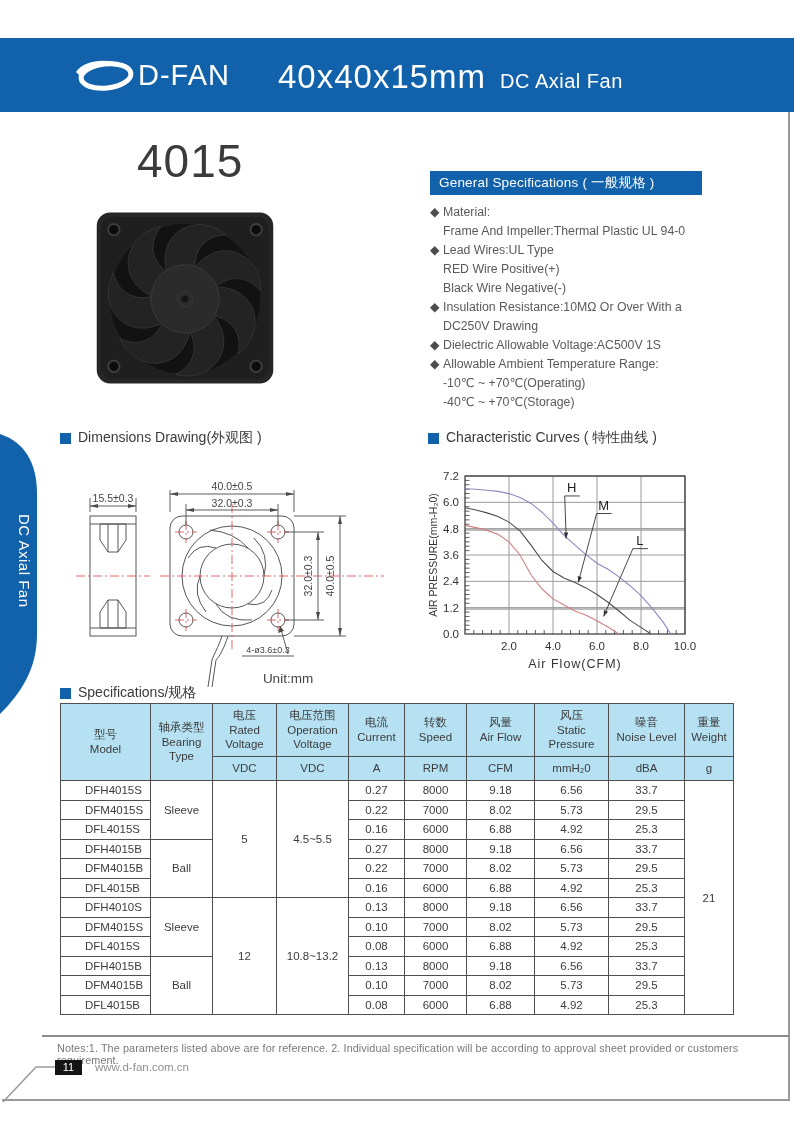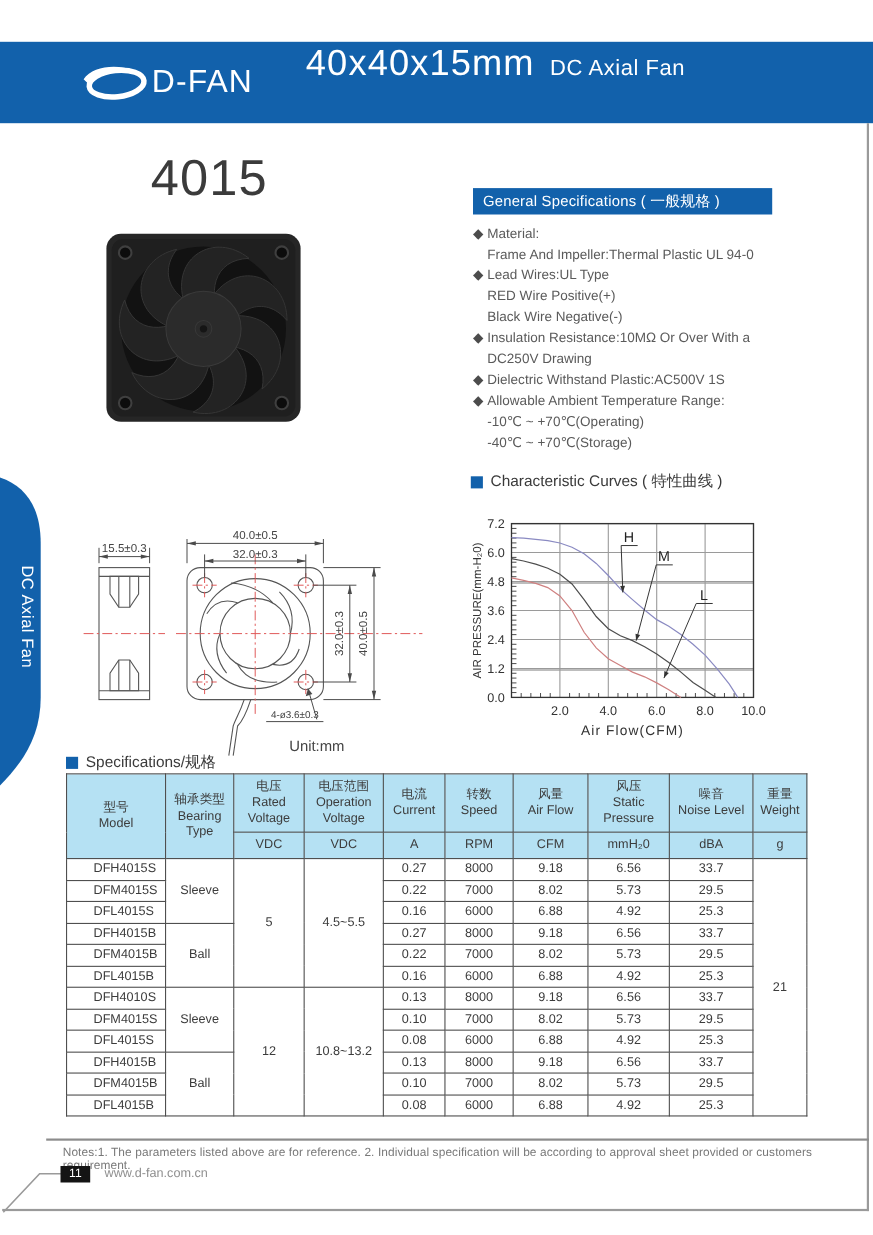--- a/index.html
+++ b/index.html
@@ -4,21 +4,21 @@
 <style>
   *{margin:0;padding:0;box-sizing:border-box}
   html,body{background:#fff}
   body{width:794px;height:1123px;font-family:"Liberation Sans","DejaVu Sans",sans-serif;color:#333}
   .page{position:relative;width:794px;height:1123px;overflow:hidden;background:#fff}
 
   
   .topbar{position:absolute;left:0;top:38px;width:794px;height:74px;background:#1261ab;display:flex;align-items:center}
   .logo-wrap{position:absolute;left:72px;top:16px;display:flex;align-items:center}
   .brand{color:#fff;font-size:29px;font-weight:normal;letter-spacing:1px;margin-left:2px}
-  .head-title{position:absolute;left:278px;top:0;height:74px;display:flex;align-items:baseline;}
+  .head-title{position:absolute;left:278px;top:0;height:74px;display:flex;align-items:baseline;padding-top:20px}
   .head-size{color:#fff;font-size:33px;font-weight:normal;letter-spacing:1px}
   .head-sub{color:#fff;font-size:20px;margin-left:14px;letter-spacing:.5px}
 
   
   .right-border{position:absolute;left:788px;top:112px;width:2px;height:989px;background:#9a9a9a}
   .bottom-border{position:absolute;left:2px;top:1099px;width:788px;height:2px;background:#9a9a9a}
   .notes-rule{position:absolute;left:42px;top:1035px;width:748px;height:2px;background:#8c8c8c}
 
   
   .side-tab-svg{position:absolute;left:0;top:430px}
@@ -142,37 +142,41 @@
         <div class="gs-item">
           <span class="gs-bullet">◆</span>
           <span>Insulation Resistance:10MΩ Or Over With a</span>
         </div>
         <div class="gs-item cont">
           <span class="gs-bullet">◆</span>
           <span>DC250V Drawing</span>
         </div>
         <div class="gs-item">
           <span class="gs-bullet">◆</span>
-          <span>Dielectric Withstand Plastic:AC500V 1S</span>
+          <span>Dielectric Allowable Voltage:AC500V 1S</span>
         </div>
         <div class="gs-item">
           <span class="gs-bullet">◆</span>
           <span>Allowable Ambient Temperature Range:</span>
         </div>
         <div class="gs-item cont">
           <span class="gs-bullet">◆</span>
           <span>-10℃ ~ +70℃(Operating)</span>
         </div>
         <div class="gs-item cont">
           <span class="gs-bullet">◆</span>
           <span>-40℃ ~ +70℃(Storage)</span>
         </div>
       </div>
   </div>
 
+  <div class="section-title st-dims">
+    <span class="blue-square"></span>
+    <span>Dimensions Drawing(外观图 )</span>
+  </div>
   <div class="section-title st-curves">
     <span class="blue-square"></span>
     <span>Characteristic Curves ( 特性曲线 )</span>
   </div>
   <div class="section-title st-specs">
     <span class="blue-square"></span>
     <span>Specifications/规格</span>
   </div>
 
   <svg class="dims-svg" width="340" height="235" viewBox="0 0 340 235">

